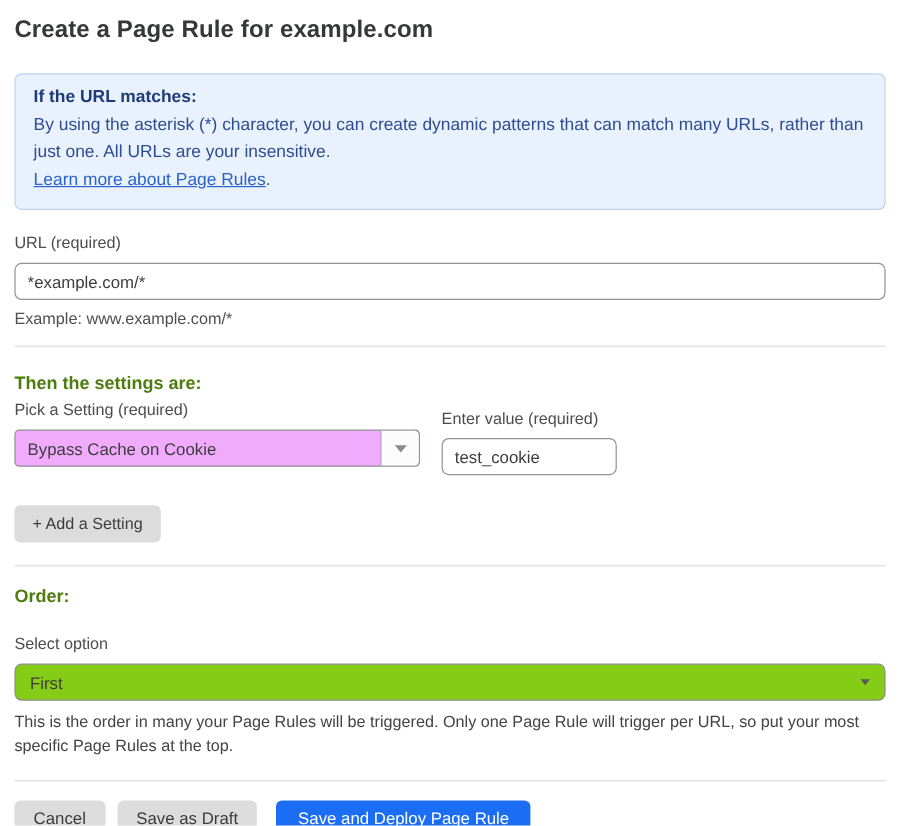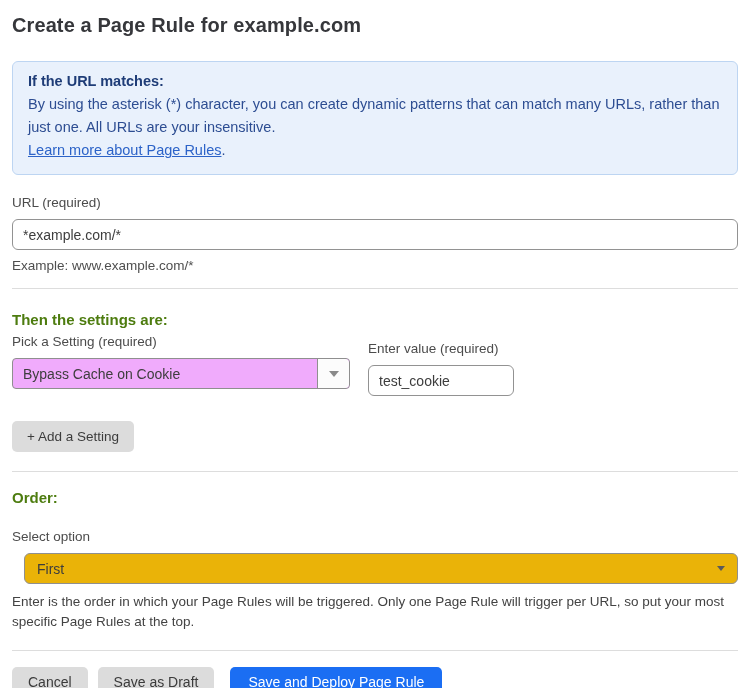--- a/index.html
+++ b/index.html
@@ -164,23 +164,22 @@
     margin-top: 23px;
   }
   .full-select {
     display: flex;
     align-items: center;
     justify-content: space-between;
     height: 31px;
     border: 1px solid #8f8f8f;
     border-radius: 6px;
     padding: 0 12px;
-    background: #eab308;
-    cursor: pointer;
-    margin-left: 12px;
+    background: #84cc16;
+    cursor: pointer;
   }
   .full-select .select-value {
     font-size: 14px;
     color: #3d3d3d;
   }
   .full-select .triangle-down {
     border-left-width: 4.5px;
     border-right-width: 4.5px;
     border-top-width: 5.5px;
     border-top-color: #5a5a5a;
@@ -265,21 +264,21 @@
   <hr class="divider divider-2">
 
   <h2 class="section-heading order-heading">Order:</h2>
 
   <div class="order-select-wrap">
     <label class="field-label">Select option</label>
     <div class="full-select">
       <span class="select-value">First</span>
       <span class="triangle-down"></span>
     </div>
-    <div class="order-help">Enter is the order in which your Page Rules will be triggered. Only one Page Rule will trigger per URL, so put your most specific Page Rules at the top.</div>
+    <div class="order-help">This is the order in many your Page Rules will be triggered. Only one Page Rule will trigger per URL, so put your most specific Page Rules at the top.</div>
   </div>
 
   <hr class="divider divider-3">
 
   <div class="footer-actions">
     <button class="btn btn-gray">Cancel</button>
     <button class="btn btn-gray">Save as Draft</button>
     <button class="btn btn-primary">Save and Deploy Page Rule</button>
   </div>
 

